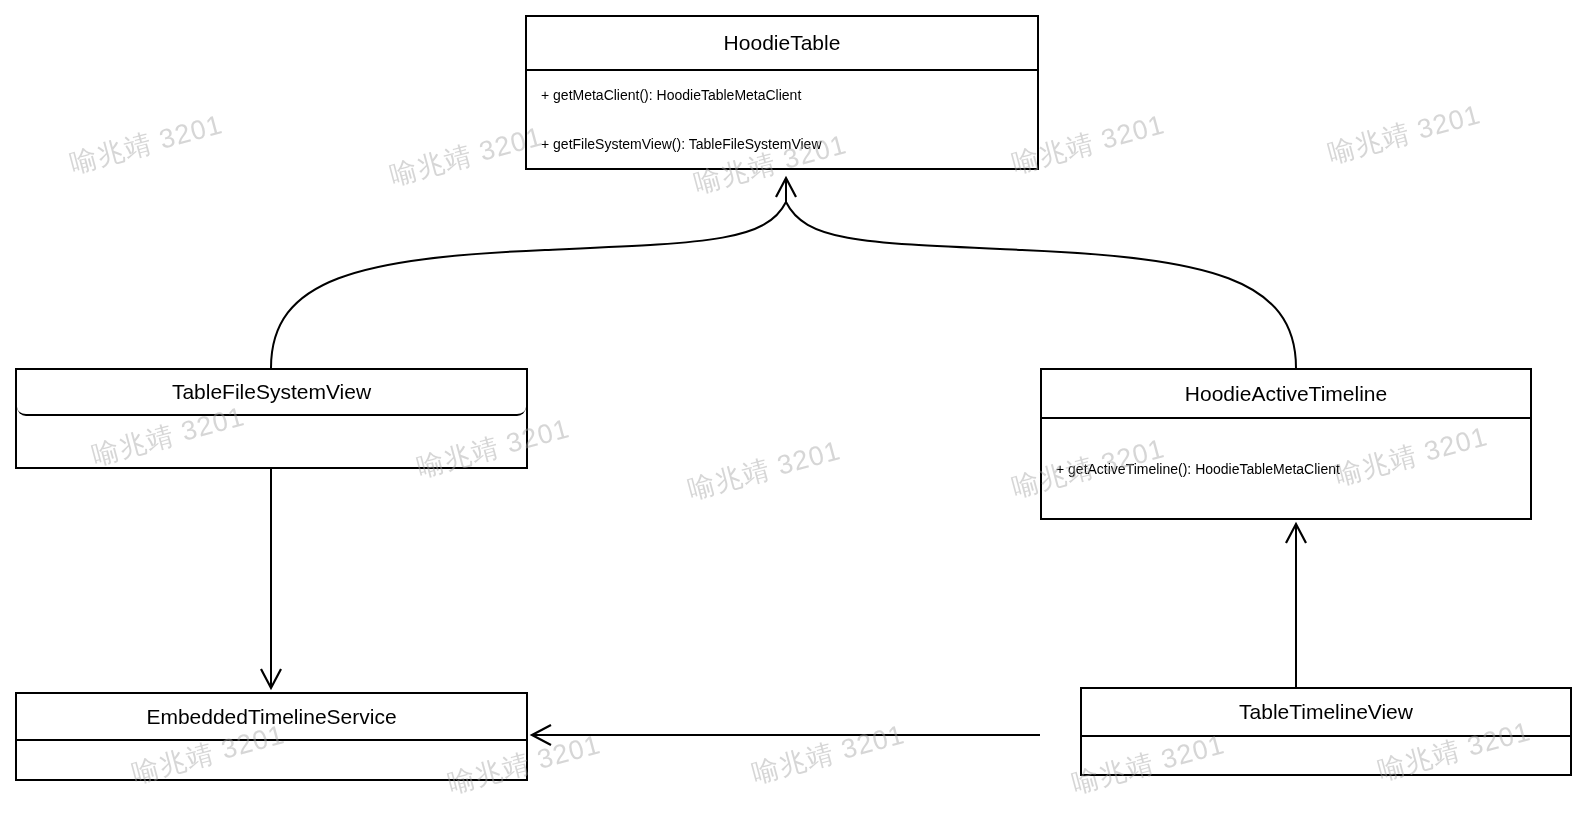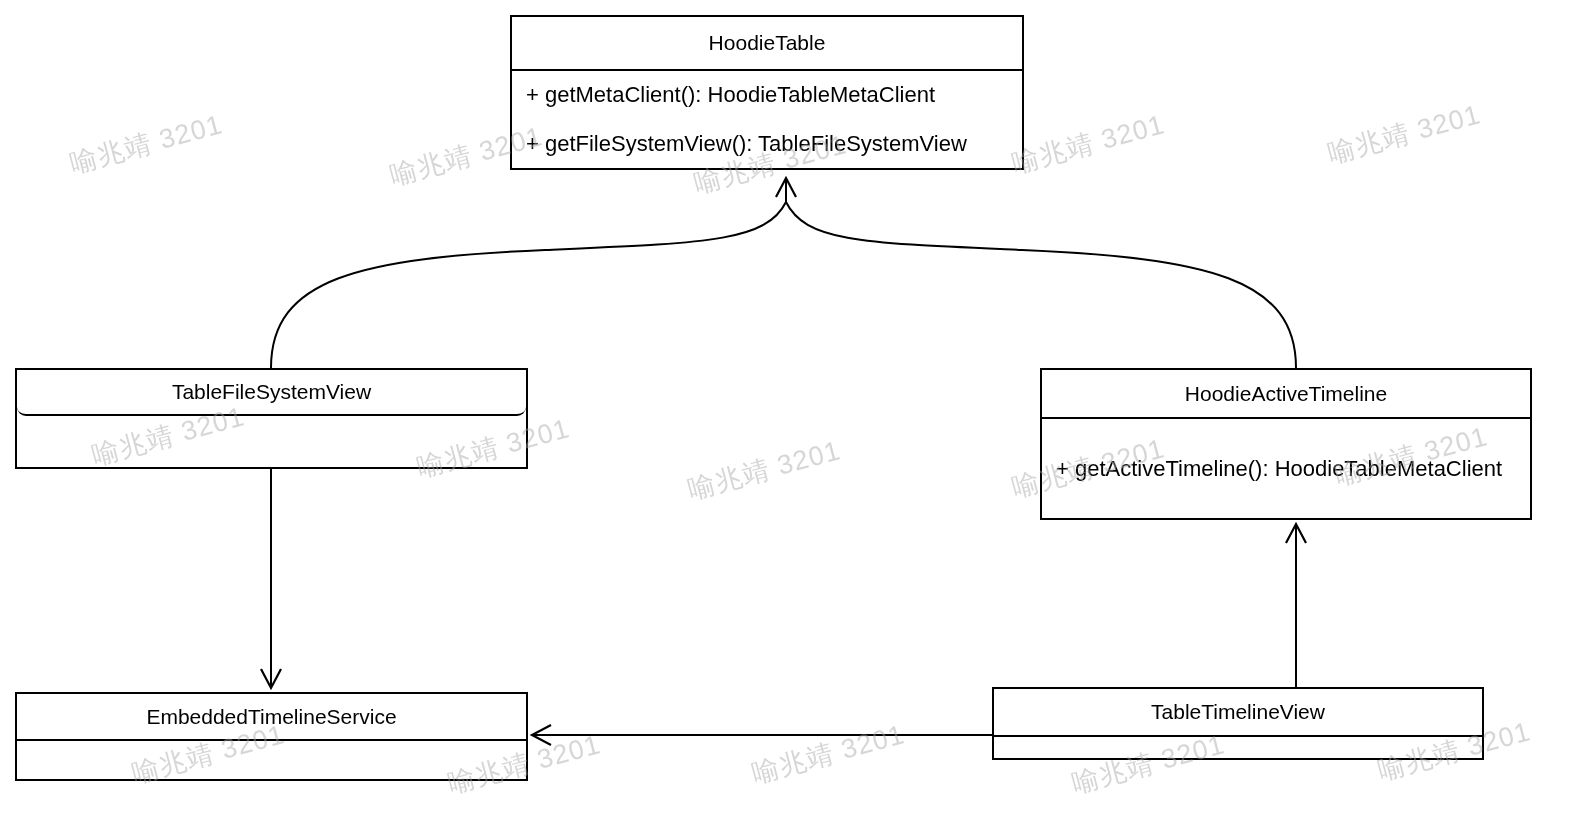--- a/index.html
+++ b/index.html
@@ -41,21 +41,21 @@
     white-space: nowrap;
   }
   .uml-methods {
     flex: 1 1 auto;
     display: flex;
     flex-direction: column;
     justify-content: space-around;
   }
   .uml-method {
     padding: 0 14px;
-    font-size: 22px;
+    font-size: 14px;
     white-space: nowrap;
   }
   .wm-layer {
     position: absolute;
     left: 0;
     top: 0;
     width: 100%;
     height: 100%;
     z-index: 3;
     pointer-events: none;
@@ -81,21 +81,21 @@
       </marker>
     </defs>
     <path d="M271,368 C271,278 360,258 545,250 C705,243 766,242 786,202" fill="none" stroke="#000000" stroke-width="2"></path>
     <path d="M1296,368 C1296,278 1207,258 1022,250 C862,243 806,242 786,202" fill="none" stroke="#000000" stroke-width="2"></path>
     <path d="M786,204 L786,178" fill="none" stroke="#000000" stroke-width="2" marker-end="url(#arrow)"></path>
     <path d="M271,469 L271,688" fill="none" stroke="#000000" stroke-width="2" marker-end="url(#arrow)"></path>
     <path d="M1296,687 L1296,524" fill="none" stroke="#000000" stroke-width="2" marker-end="url(#arrow)"></path>
     <path d="M1040,735 L532,735" fill="none" stroke="#000000" stroke-width="2" marker-end="url(#arrow)"></path>
   </svg>
 
-  <div class="uml-class" style="left:510px;top:15px;width:514px;height:155px;">
+  <div class="uml-class" style="left:525px;top:15px;width:514px;height:155px;">
     <div class="uml-title" style="height:52px;">HoodieTable</div>
     <div class="uml-methods">
       <div class="uml-method">+ getMetaClient(): HoodieTableMetaClient</div>
       <div class="uml-method">+ getFileSystemView(): TableFileSystemView</div>
     </div>
   </div>
 
   <div class="uml-class" style="left:15px;top:368px;width:513px;height:101px;">
     <div class="uml-title" style="height:44px;border-radius:9px;">TableFileSystemView</div>
     <div class="uml-methods"></div>
@@ -106,21 +106,21 @@
     <div class="uml-methods">
       <div class="uml-method">+ getActiveTimeline(): HoodieTableMetaClient</div>
     </div>
   </div>
 
   <div class="uml-class" style="left:15px;top:692px;width:513px;height:89px;">
     <div class="uml-title" style="height:45px;">EmbeddedTimelineService</div>
     <div class="uml-methods"></div>
   </div>
 
-  <div class="uml-class" style="left:992px;top:687px;width:492px;height:73px;">
+  <div class="uml-class" style="left:1080px;top:687px;width:492px;height:89px;">
     <div class="uml-title" style="height:46px;">TableTimelineView</div>
     <div class="uml-methods"></div>
   </div>
 
   <div class="wm-layer">
     <span class="wm" style="left:68px;top:126px;">喻兆靖 3201</span>
     <span class="wm" style="left:388px;top:138px;">喻兆靖 3201</span>
     <span class="wm" style="left:692px;top:146px;">喻兆靖 3201</span>
     <span class="wm" style="left:1010px;top:126px;">喻兆靖 3201</span>
     <span class="wm" style="left:1326px;top:116px;">喻兆靖 3201</span>

